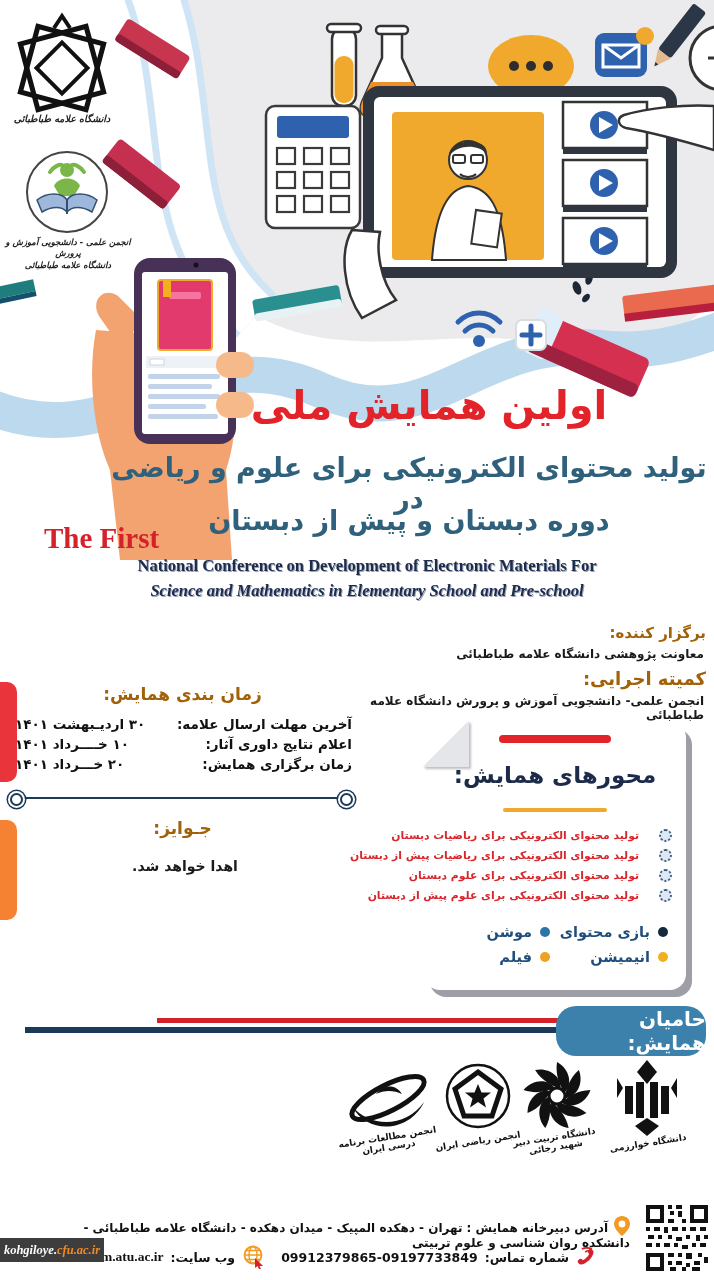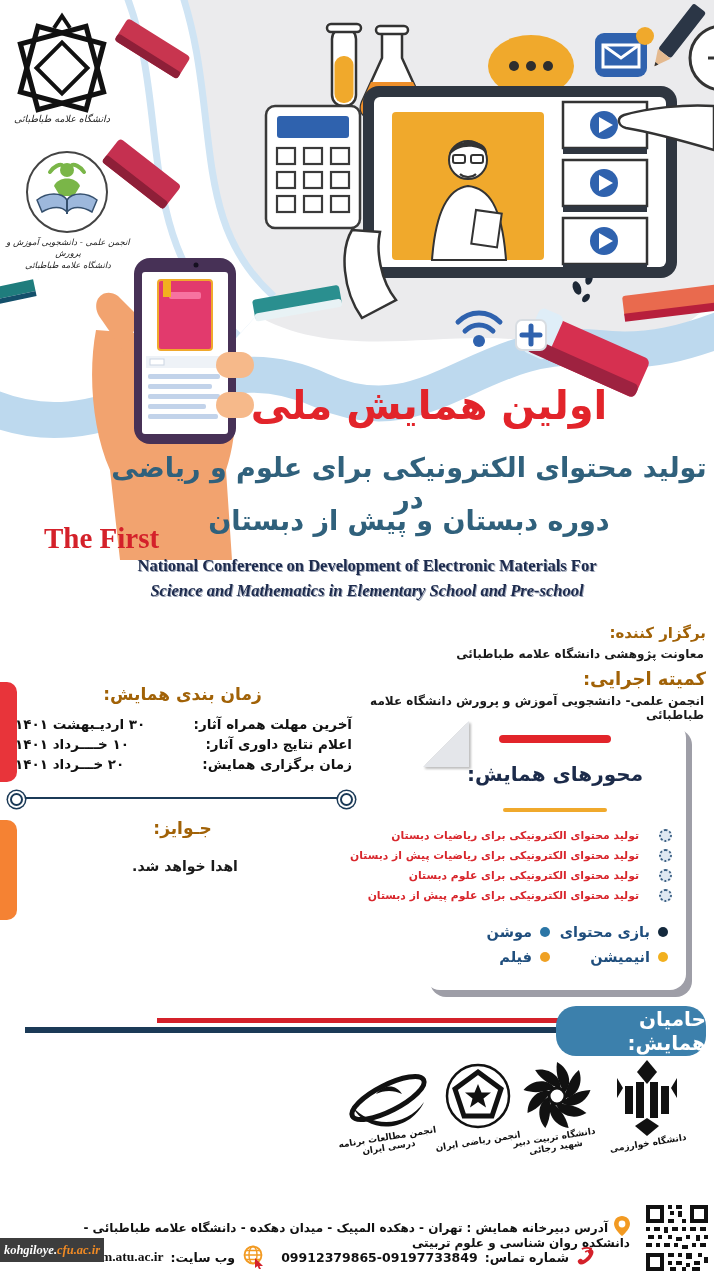--- a/index.html
+++ b/index.html
@@ -1,40 +1,40 @@
 <!DOCTYPE html>
 <html lang="fa"><head>
 <meta charset="utf-8">
 <style>
   html,body{margin:0;padding:0;background:#888;}
   .poster{position:relative;width:714px;height:1280px;margin:0 auto;background:#ffffff;overflow:hidden;
           font-family:"DejaVu Sans","Liberation Sans",sans-serif;}
   .abs{position:absolute;}
   .rtl{direction:rtl;}
   
-  .cap{font-size:9.5px;font-weight:normal;color:#222;text-align:center;line-height:1.35;}
+  .cap{font-size:9.5px;font-weight:bold;color:#222;text-align:center;line-height:1.35;}
   .title-fa1{color:#e2242a;font-size:40px;font-weight:bold;text-align:center;}
   .title-fa2{color:#30617c;font-size:27px;font-weight:bold;text-align:center;}
   .title-en-first{color:#d4212a;font-size:29px;font-weight:bold;font-family:"Liberation Serif","DejaVu Serif",serif;}
   .title-en{color:#1d2b4d;font-size:16.5px;font-weight:bold;text-align:center;
             font-family:"Liberation Serif","DejaVu Serif",serif;text-shadow:1px 1px 0 #9aa2b5;}
   .red-h{color:#a16207;font-weight:bold;}
   .blk{color:#1a1a1a;font-weight:bold;}
   .sched-row{display:flex;justify-content:space-between;font-size:13.5px;font-weight:bold;color:#111;margin:4px 0;}
   .side-tab{position:absolute;left:0;width:17px;border-radius:0 10px 10px 0;}
   .divider{position:absolute;height:0;border-top:2.5px solid #1b3a57;}
   .div-ring{position:absolute;width:9px;height:9px;border:2px solid #1b3a57;border-radius:50%;background:#fff;box-shadow:0 0 0 2px #fff,0 0 0 3.5px #1b3a57;}
   
   .paper{position:absolute;left:424px;top:722px;width:262px;height:268px;background:#fff;border-radius:16px;
          box-shadow:6px 7px 0 rgba(40,40,60,.45);}
   .fold{position:absolute;left:-1px;top:-1px;width:0;height:0;border-top:46px solid #fff;border-right:46px solid transparent;
         filter:drop-shadow(2px 2px 1px rgba(0,0,0,.25));}
   .fold:after{content:"";position:absolute;left:0;top:-46px;width:0;height:0;border-bottom:46px solid #e4e6ea;border-left:46px solid transparent;}
   .red-bar{position:absolute;left:50%;transform:translateX(-50%);top:13px;width:112px;height:8px;border-radius:4px;background:#e2242a;}
-  .paper-title{position:absolute;width:100%;top:40px;text-align:center;font-size:20px;font-weight:bold;color:#1c2b4a;}
+  .paper-title{position:absolute;width:100%;top:40px;text-align:center;font-size:23px;font-weight:bold;color:#1c2b4a;}
   .yellow-line{position:absolute;left:50%;transform:translateX(-50%);top:86px;width:104px;height:3.5px;background:#f0a92c;border-radius:2px;}
   .topic-row{display:flex;align-items:center;gap:20px;justify-content:flex-start;direction:rtl;margin:7px 0;}
   .topic-txt{color:#d8262c;font-size:10.8px;font-weight:bold;white-space:nowrap;}
   .spark{flex:0 0 auto;width:9px;height:9px;border:2px dotted #3b5f82;border-radius:50%;background:#dfe8f2;}
   .fmt-grid{position:absolute;right:18px;top:202px;display:grid;grid-template-columns:118px 92px;row-gap:9px;direction:rtl;}
   .fmt{display:flex;align-items:center;gap:8px;font-size:14.5px;font-weight:bold;color:#1f4e7d;}
   .dot{width:10px;height:10px;border-radius:50%;flex:0 0 auto;}
   .dot-navy{background:#14293d;} .dot-blue{background:#2b76a6;} .dot-yellow{background:#f2b01e;} .dot-orange{background:#efa124;}
   
   .sline-red{position:absolute;left:157px;top:1018px;width:470px;height:4.5px;background:#d4212a;}
@@ -257,21 +257,21 @@
     <div class="red-h" style="font-size:15px;">برگزار کننده:</div>
     <div class="blk" style="font-size:12px;margin:5px 2px 7px 0;">معاونت پژوهشی دانشگاه علامه طباطبائی</div>
     <div class="red-h" style="font-size:18px;">کمیته اجرایی:</div>
     <div class="blk" style="font-size:12px;margin:5px 2px 0 0;">انجمن علمی- دانشجویی آموزش و پرورش دانشگاه علامه طباطبائی</div>
   </div>
 
   <div class="side-tab" style="top:682px;height:100px;background:#e8343a;"></div>
   <div class="abs red-h rtl" style="left:15px;width:335px;top:684px;text-align:center;font-size:17px;">زمان بندی همایش:</div>
   <div class="abs rtl" style="left:15px;width:337px;top:712px;">
     <div class="sched-row">
-      <span>آخرین مهلت همراه آثار:</span>
+      <span>آخرین مهلت ارسال علامه:</span>
       <span>۳۰ اردیـبهشت ۱۴۰۱</span>
     </div>
     <div class="sched-row">
       <span>اعلام نتایج داوری آثار:</span>
       <span>۱۰ خــــرداد ۱۴۰۱</span>
     </div>
     <div class="sched-row">
       <span>زمان برگزاری همایش:</span>
       <span>۲۰ خـــرداد ۱۴۰۱</span>
     </div>

